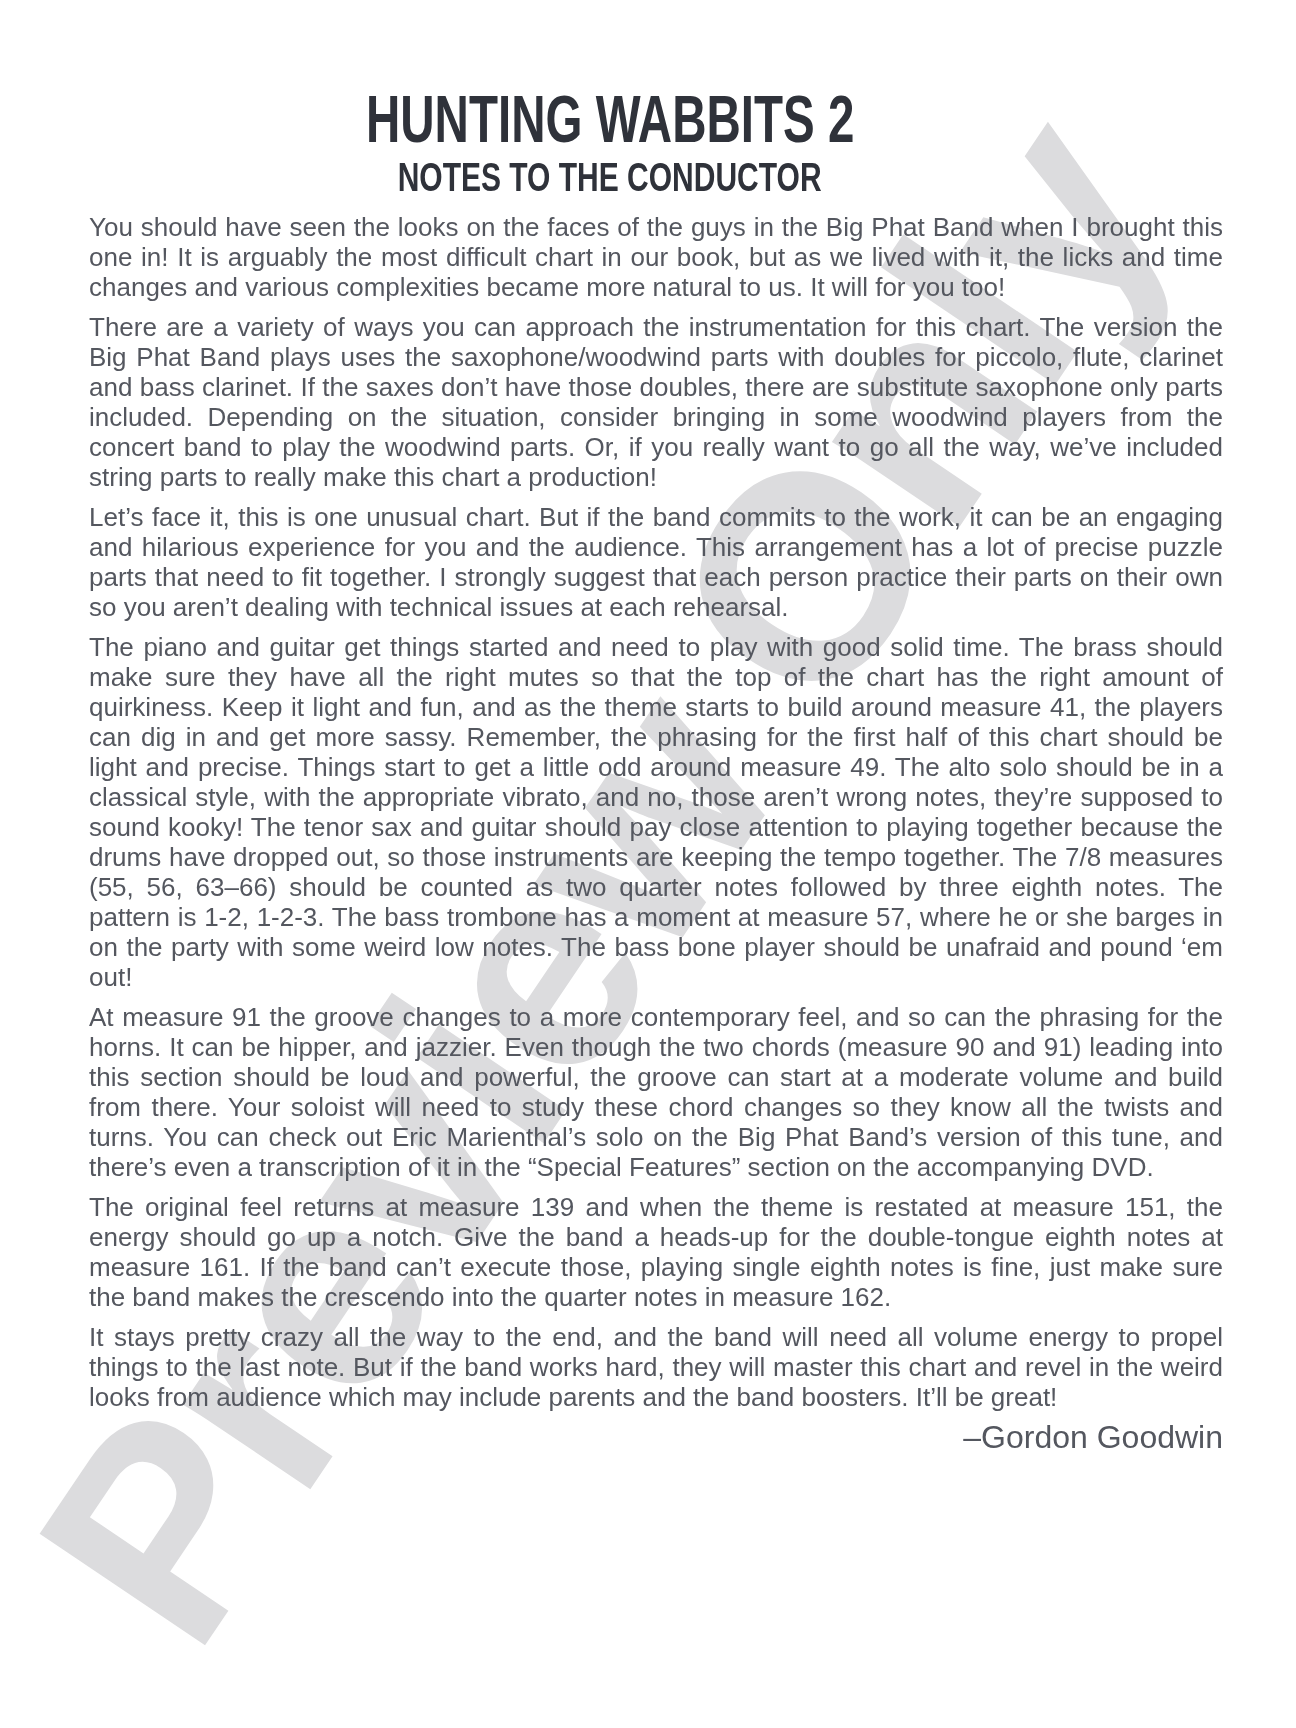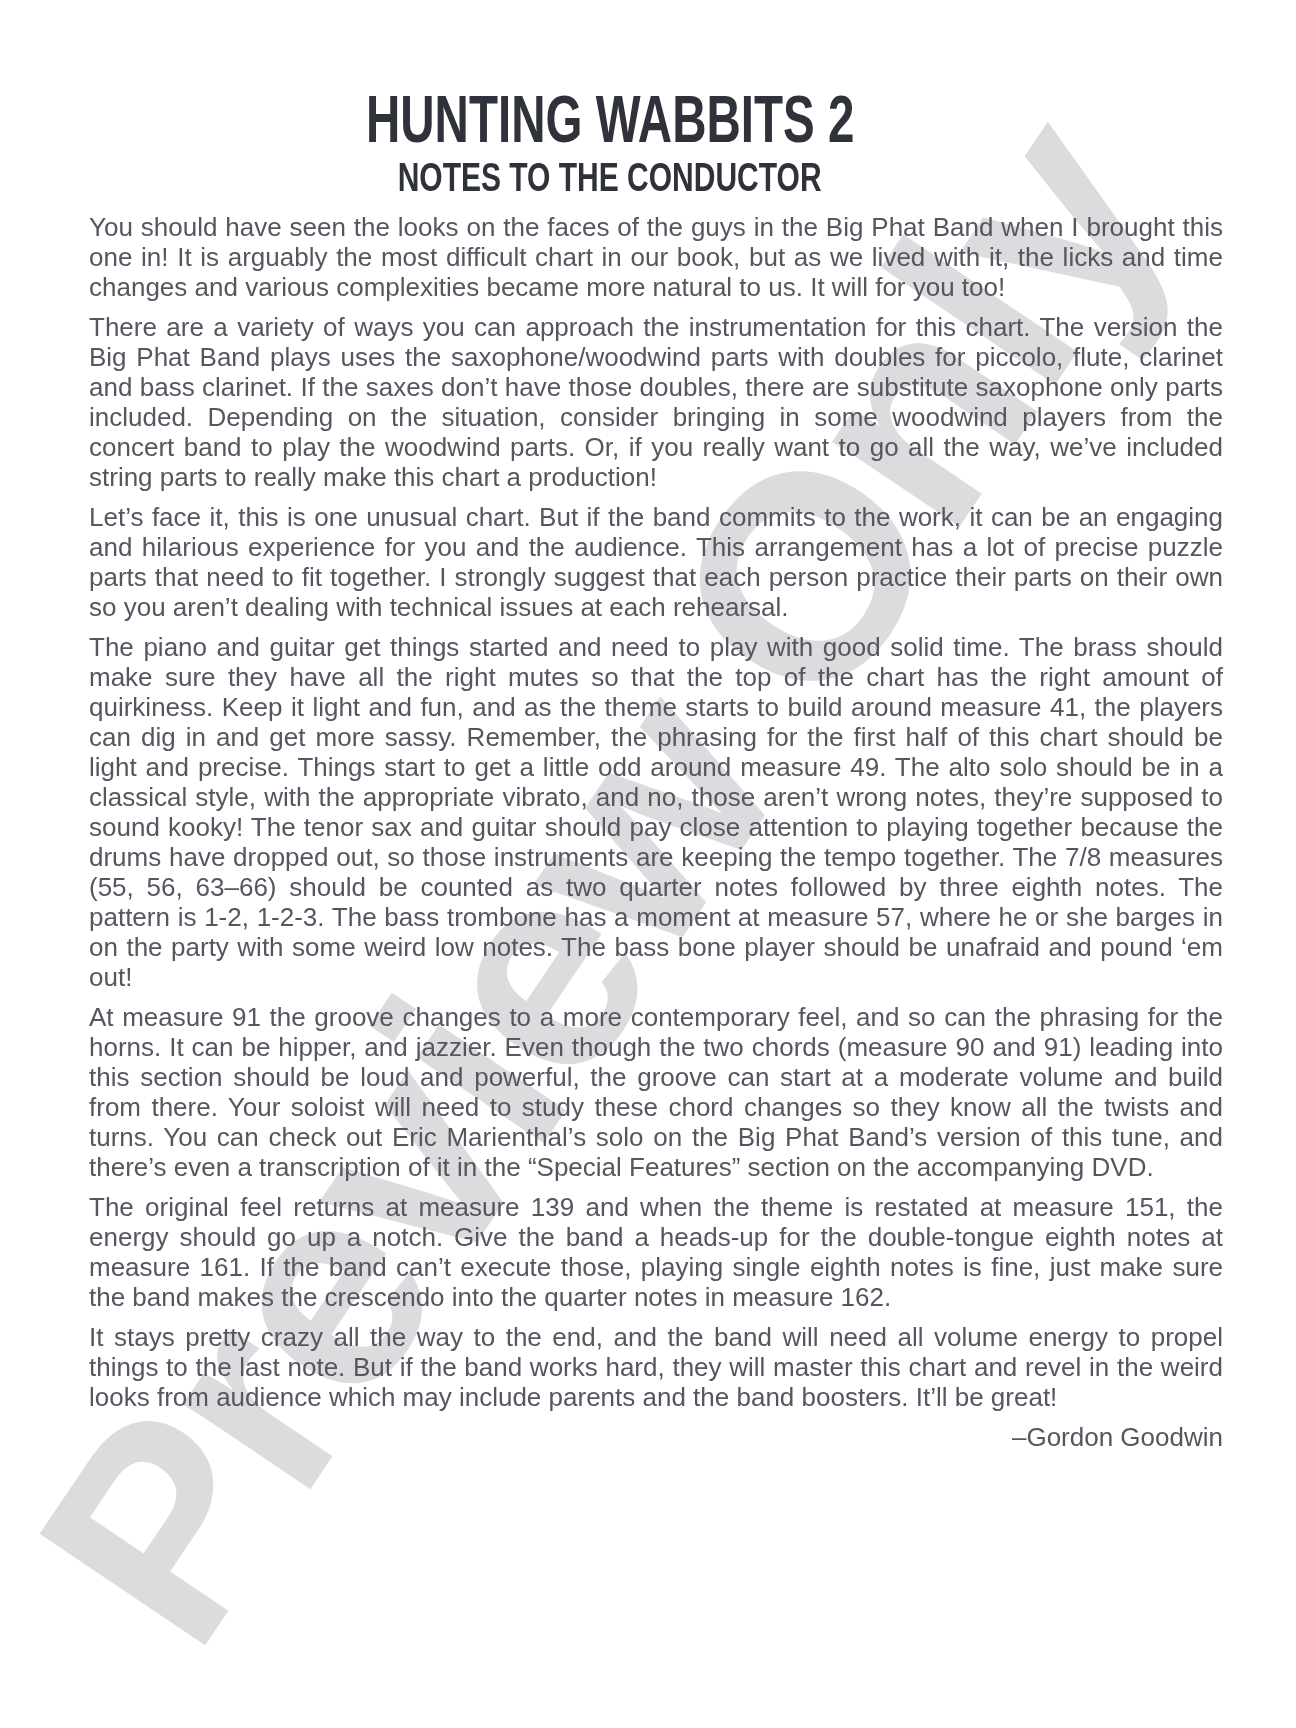--- a/index.html
+++ b/index.html
@@ -81,21 +81,21 @@
     text-align: justify;
   }
   .body-text p {
     margin: 0 0 10px 16px;
   }
   .body-text .italic {
     font-style: italic;
   }
   .signature {
     margin-top: 10px;
-    font-size: 26px;
+    font-size: 32px;
     line-height: 30px;
     color: var(--body, #54575f);
     text-align: right;
   }
 </style>
 </head>
 <body>
 
 <div class="page">
 

